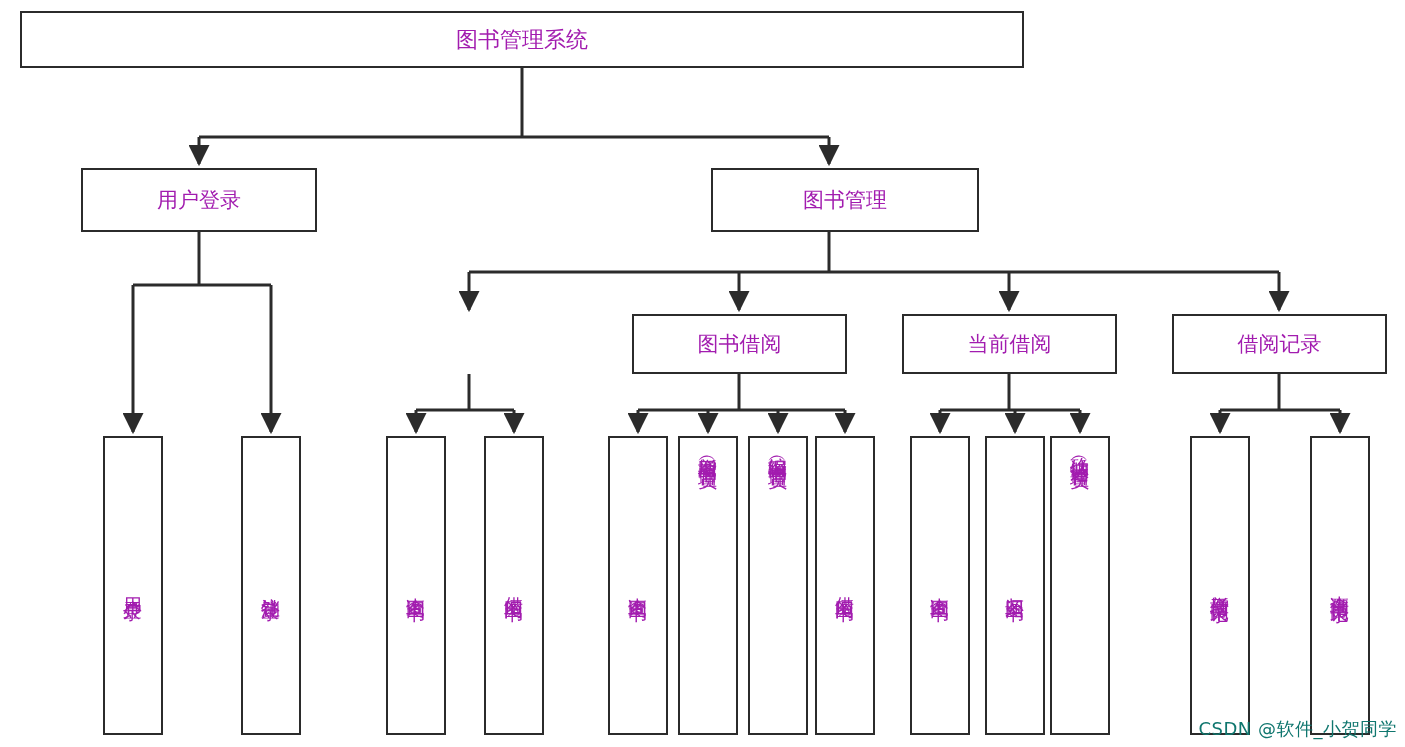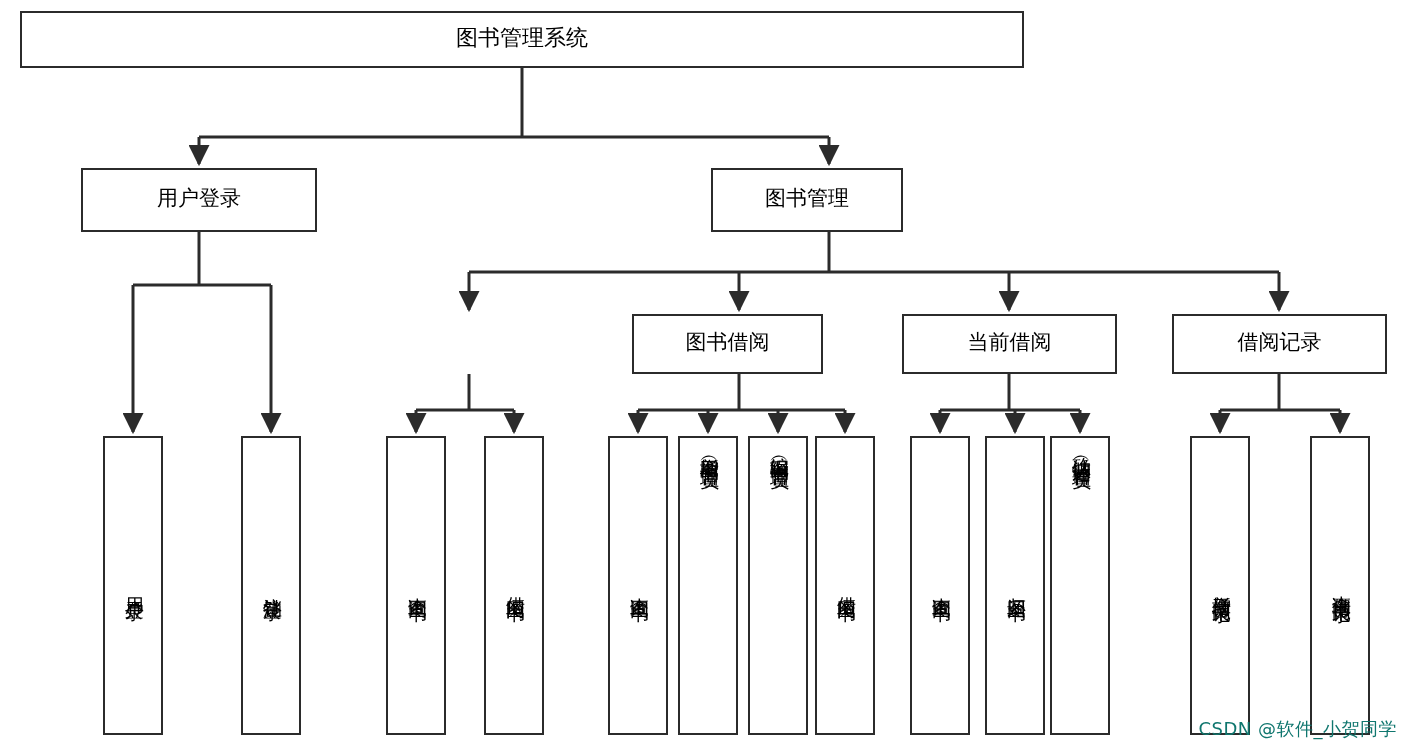--- a/index.html
+++ b/index.html
@@ -22,28 +22,27 @@
     left: 0;
     top: 0;
     width: 1405px;
     height: 747px;
   }
   .node {
     position: absolute;
     box-sizing: border-box;
     border: 2px solid #2b2b2b;
     background: #ffffff;
-    color: #000000;
+    color: #a21caf;
     display: flex;
     align-items: center;
     justify-content: center;
     text-align: center;
     line-height: 1.25;
     z-index: 2;
-    font-family: Liberation Mono, monospace;
   }
   .node .lbl {
     display: block;
   }
   
   .node.h {
     font-size: 21px;
   }
   .node.root {
     font-size: 22px;
@@ -133,25 +132,25 @@
     </g>
   </svg>
 
   <div class="node h root" style="left:20px; top:11px; width:1004px; height:57px;">
     <span class="lbl">图书管理系统</span>
   </div>
 
   <div class="node h" style="left:81px; top:168px; width:236px; height:64px;">
     <span class="lbl">用户登录</span>
   </div>
-  <div class="node h" style="left:711px; top:168px; width:192px; height:64px;">
+  <div class="node h" style="left:711px; top:168px; width:268px; height:64px;">
     <span class="lbl">图书管理</span>
   </div>
 
-  <div class="node h" style="left:632px; top:314px; width:191px; height:60px;">
+  <div class="node h" style="left:632px; top:314px; width:215px; height:60px;">
     <span class="lbl">图书借阅</span>
   </div>
   <div class="node h" style="left:1172px; top:314px; width:215px; height:60px;">
     <span class="lbl">借阅记录</span>
   </div>
   <div class="node h" style="left:902px; top:314px; width:215px; height:60px;">
     <span class="lbl">当前借阅</span>
   </div>
 
   <div class="node v" style="left:103px; top:436px; width:60px; height:299px;">

